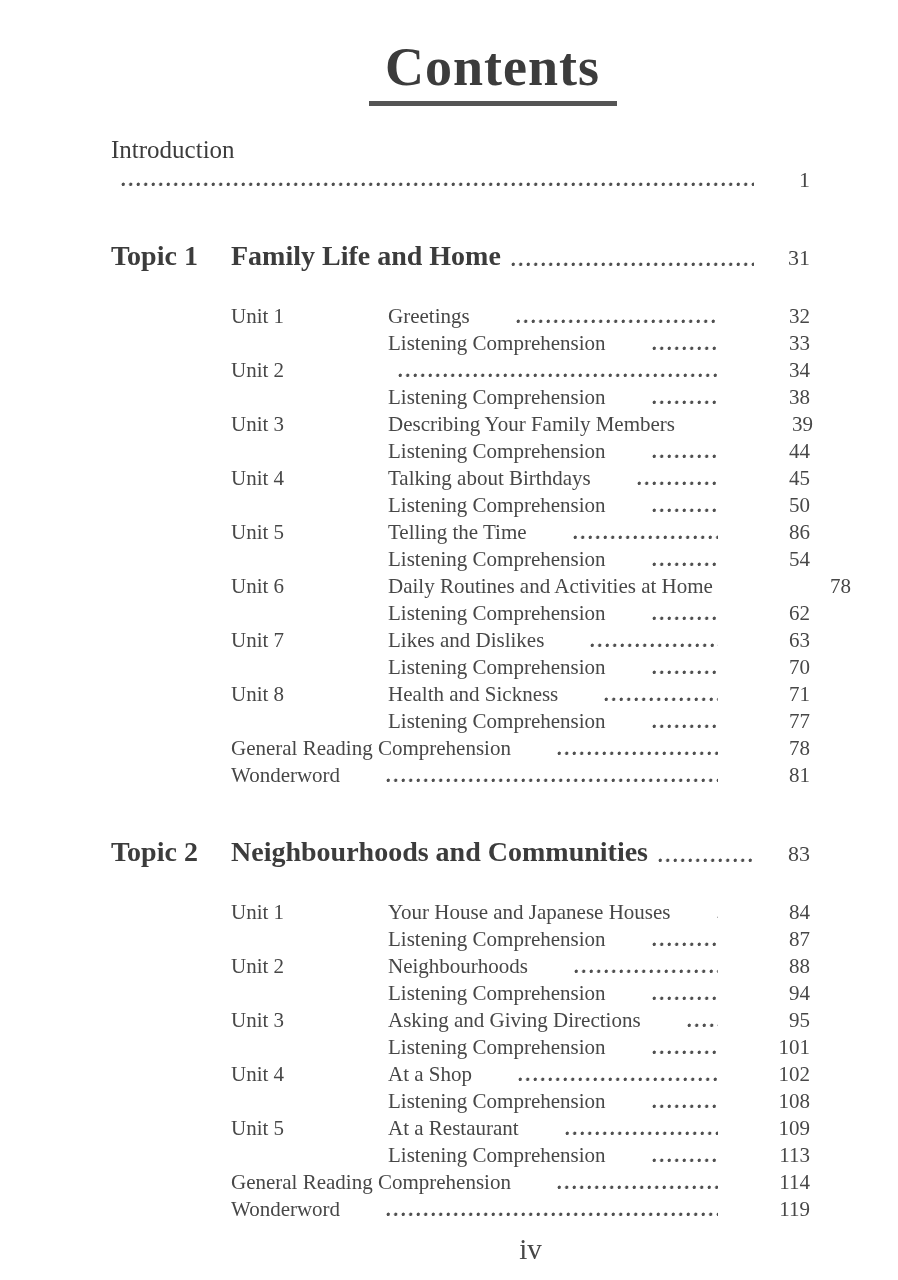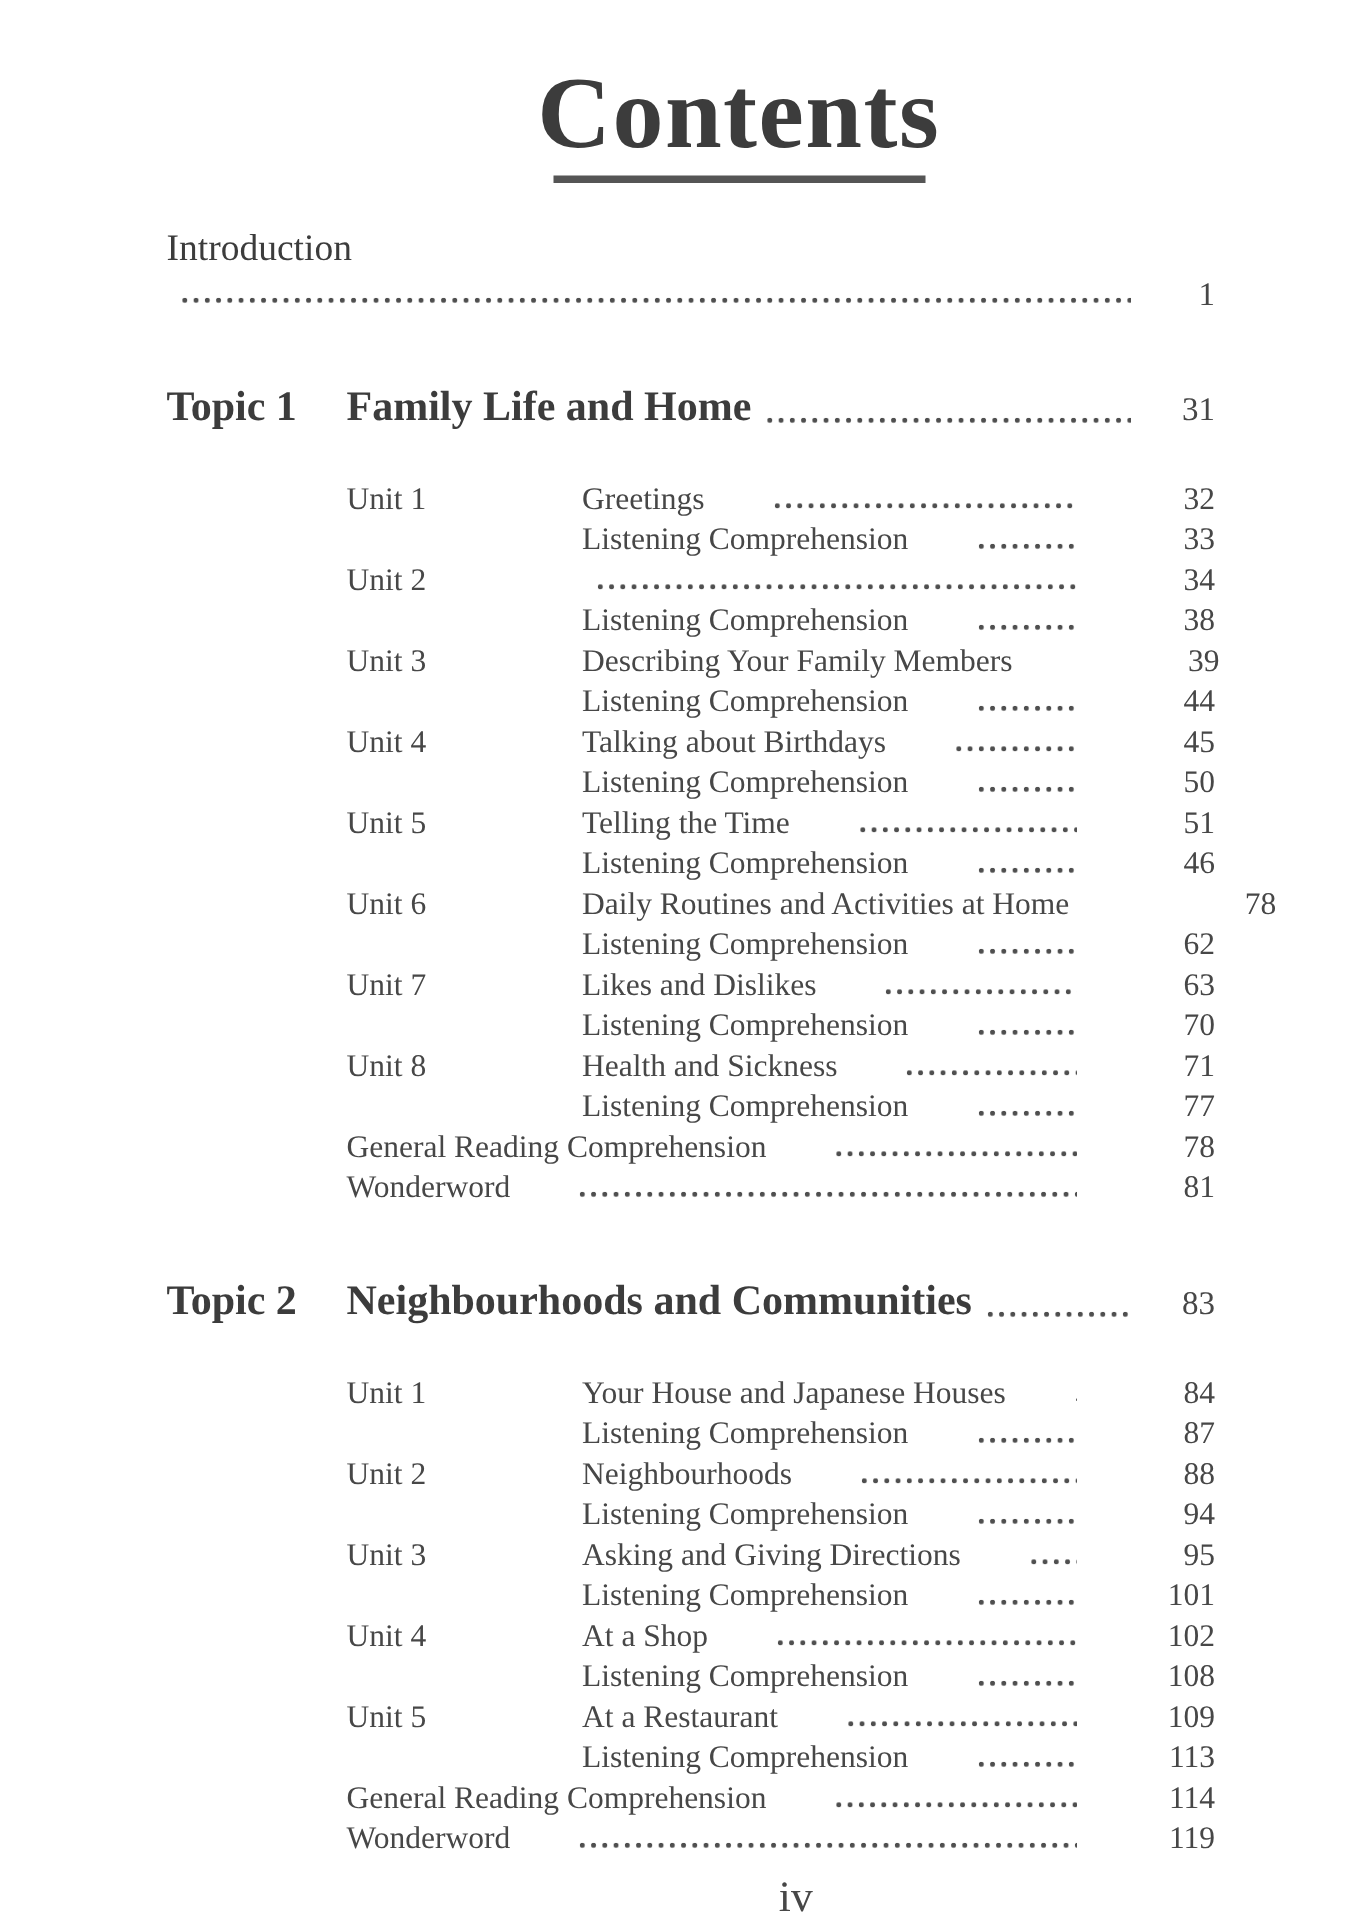--- a/index.html
+++ b/index.html
@@ -19,21 +19,21 @@
     padding:38px 88px 0 111px;
     position:relative;
   }
   .title-wrap{
     position:relative;left:32px;
     text-align:center;
     margin-bottom:26px;
   }
   .title{
     display:inline-block;
-    font-size:68px;
+    font-size:54px;
     font-weight:700;
     color:var(--text);
     letter-spacing:1px;
     line-height:1.1;
   }
   .title-underline{
     width:248px;
     height:5px;
     background:#555555;
     margin:4px auto 0;
@@ -189,27 +189,27 @@
           <div class="row unit-row">
             <span class="unit-col"></span>
             <span class="row-title">Listening Comprehension</span>
             <span class="leader"></span>
             <span class="pagenum">50</span>
           </div>
           <div class="row unit-row">
             <span class="unit-col">Unit 5</span>
             <span class="row-title">Telling the Time</span>
             <span class="leader"></span>
-            <span class="pagenum">51</span>
-          </div>
-          <div class="row unit-row">
-            <span class="unit-col"></span>
-            <span class="row-title">Listening Comprehension</span>
-            <span class="leader"></span>
-            <span class="pagenum">46</span>
+            <span class="pagenum">86</span>
+          </div>
+          <div class="row unit-row">
+            <span class="unit-col"></span>
+            <span class="row-title">Listening Comprehension</span>
+            <span class="leader"></span>
+            <span class="pagenum">54</span>
           </div>
           <div class="row unit-row">
             <span class="unit-col">Unit 6</span>
             <span class="row-title">Daily Routines and Activities at Home</span>
             <span class="leader"></span>
             <span class="pagenum">78</span>
           </div>
           <div class="row unit-row">
             <span class="unit-col"></span>
             <span class="row-title">Listening Comprehension</span>

